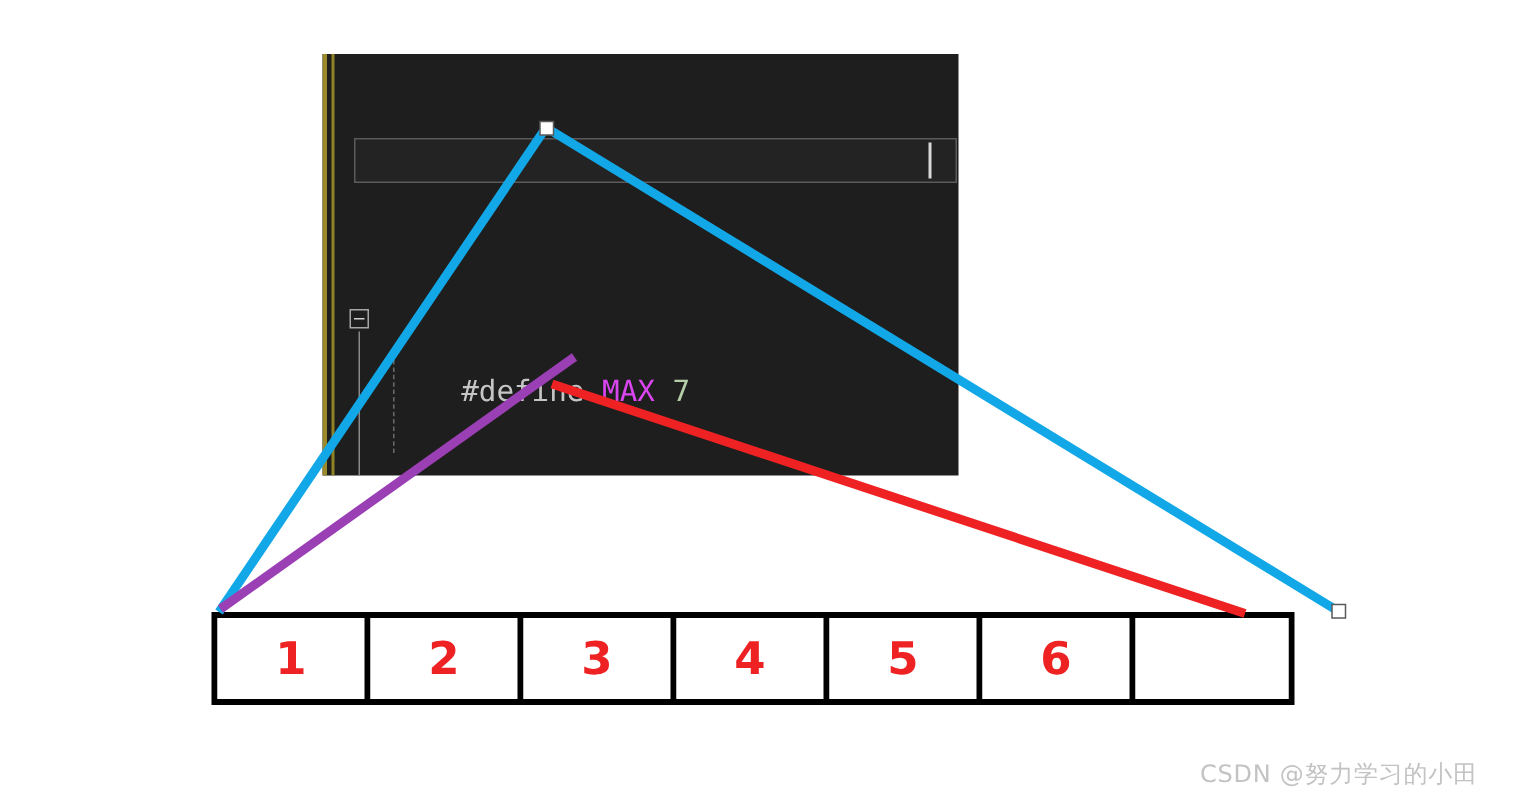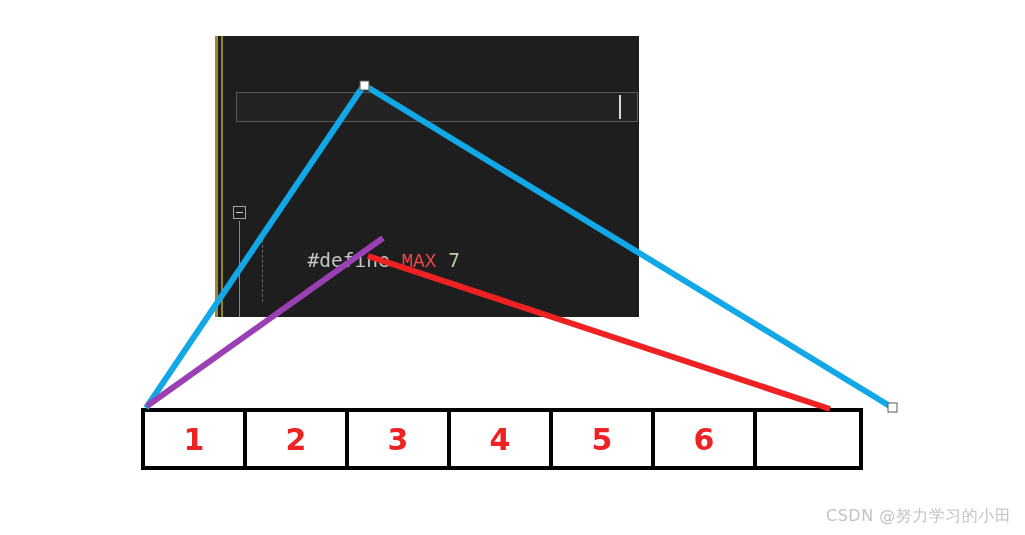--- a/index.html
+++ b/index.html
@@ -75,21 +75,21 @@
     position: absolute;
     left: 404px;
     top: 59px;
     width: 1.5px;
     height: 24px;
     background: #d8d8d8;
   }
 
   
   .t-pre     { color: #c5c5c5; }
-  .t-ident   { color: #ef4444; font-family: Liberation Mono, monospace; }
+  .t-ident   { color: #d946ef; }
   .t-num     { color: #b5cea8; }
   .t-plain   { color: #dcdcdc; }
 
   
   #fold-marker {
     position: absolute;
     left: 18px;
     top: 170px;
     width: 13px;
     height: 13px;
@@ -161,21 +161,20 @@
   
   #watermark {
     position: absolute;
     left: 800px;
     top: 506px;
     color: #c3c3c3;
     font-size: 16px;
     font-family: "DejaVu Sans", sans-serif;
     letter-spacing: 0.5px;
     white-space: nowrap;
-    margin-left: 26px;
   }
 </style>
 </head>
 <body>
 
 <div id="editor-panel">
 
   <div id="gutter-bar-outer"></div>
   <div id="gutter-bar-inner"></div>
 

